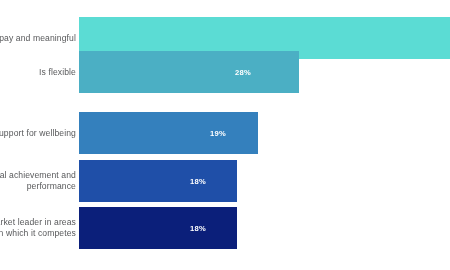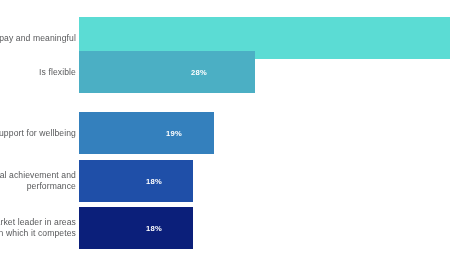--- a/index.html
+++ b/index.html
@@ -44,20 +44,21 @@
     left: 79px;
     top: 0;
     height: 100%;
   }
   .bar {
     position: absolute;
     left: 0;
     top: 0;
     height: 100%;
     border-radius: 0;
+    padding-left: 44px;
   }
   .bar-value {
     position: absolute;
     top: 50%;
     transform: translateY(-50%);
     color: #ffffff;
     font-size: 7.6px;
     font-weight: bold;
     letter-spacing: 0.3px;
     font-family: "Liberation Sans", sans-serif;

